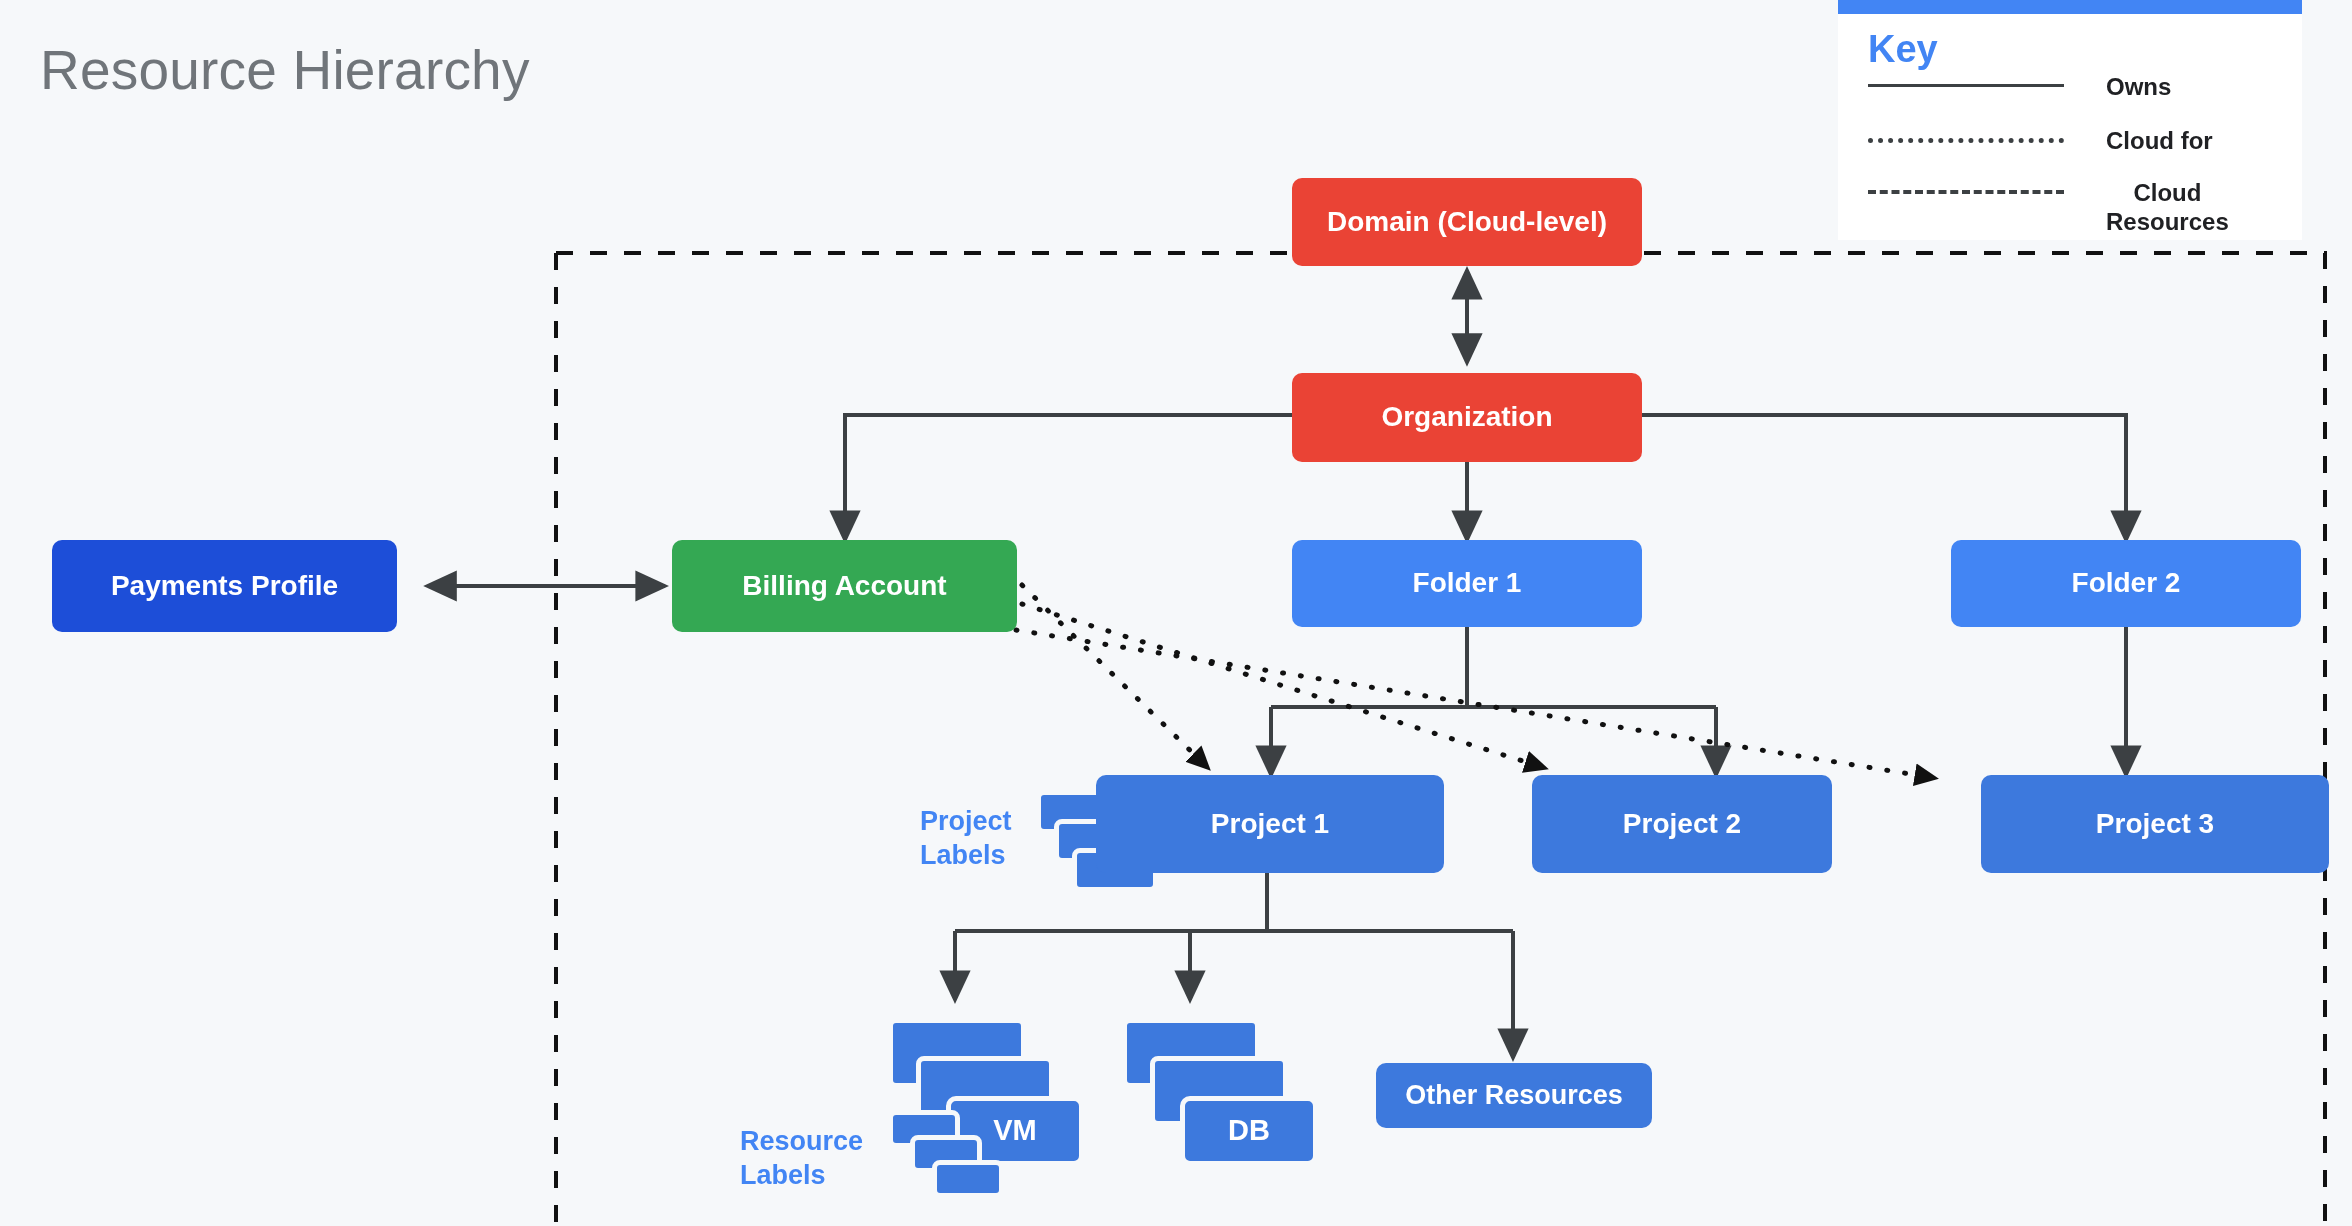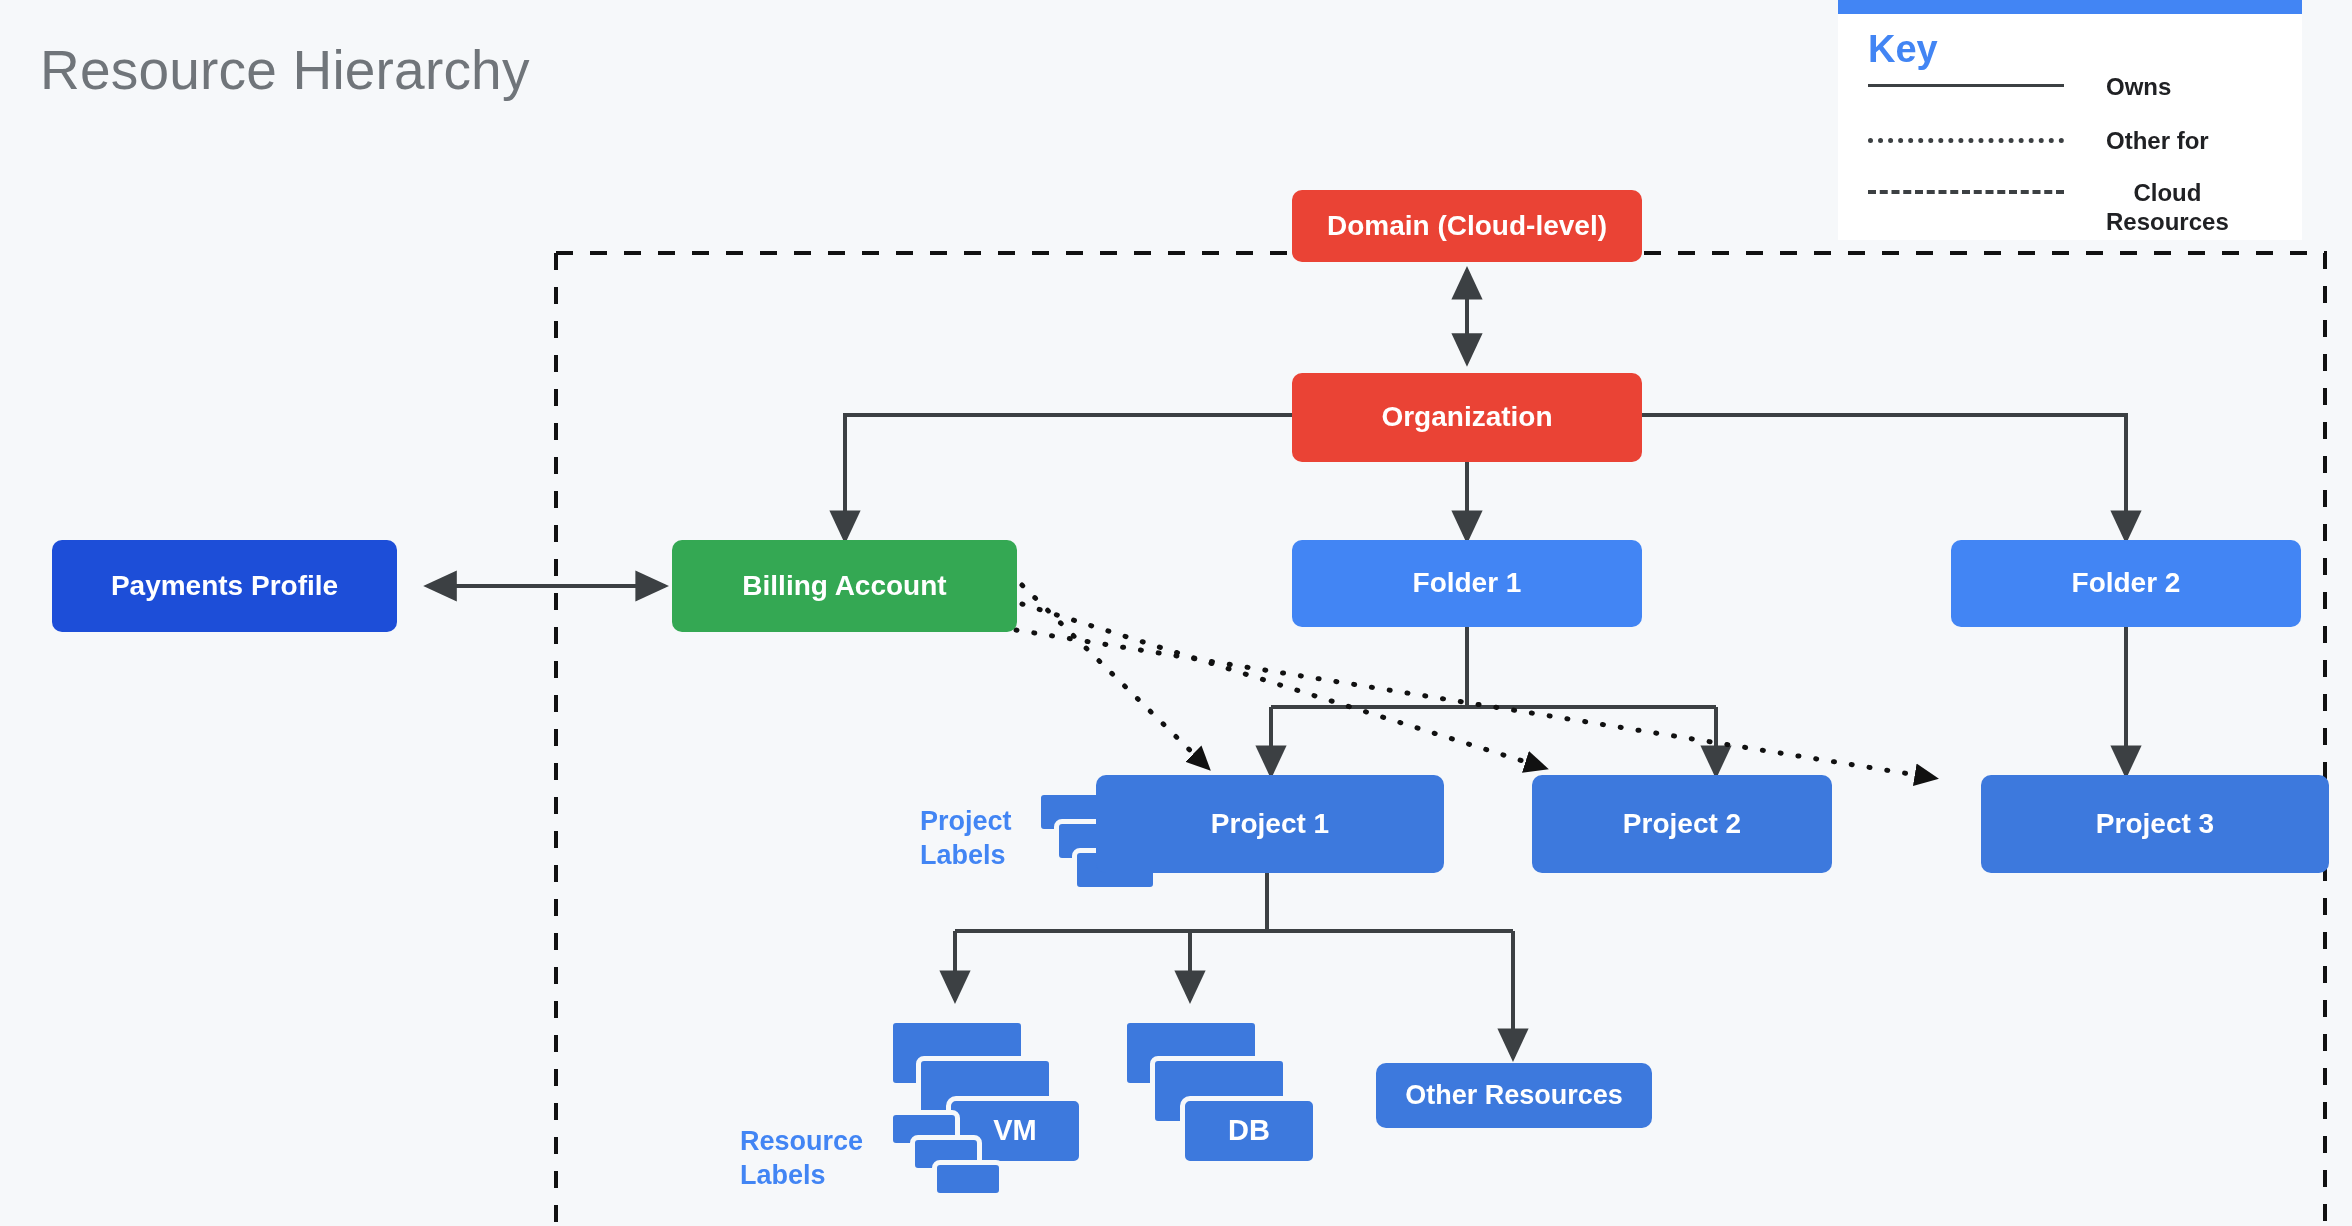--- a/index.html
+++ b/index.html
@@ -208,21 +208,21 @@
 
     <g>
       <path d="M1267,873 L1267,931" fill="none" stroke="#3c4043" stroke-width="4"></path>
       <path d="M955,931 L1513,931" fill="none" stroke="#3c4043" stroke-width="4"></path>
       <line x1="955" y1="931" x2="955" y2="1000" stroke="#3c4043" stroke-width="4" marker-end="url(#arr)"></line>
       <line x1="1190" y1="931" x2="1190" y2="1000" stroke="#3c4043" stroke-width="4" marker-end="url(#arr)"></line>
       <line x1="1513" y1="931" x2="1513" y2="1058" stroke="#3c4043" stroke-width="4" marker-end="url(#arr)"></line>
     </g>
   </svg>
 
-  <div class="node red" style="left:1292px; top:190px; width:350px; height:72px;">Domain (Cloud-level)</div>
+  <div class="node red" style="left:1292px; top:178px; width:350px; height:88px;">Domain (Cloud-level)</div>
 
   <div class="node red" style="left:1292px; top:373px; width:350px; height:89px;">Organization</div>
 
   <div class="node yellow" style="left:52px; top:540px; width:345px; height:92px;">Payments Profile</div>
 
   <div class="node green" style="left:672px; top:540px; width:345px; height:92px;">Billing Account</div>
 
   <div class="node blue" style="left:1292px; top:540px; width:350px; height:87px;">Folder 1</div>
 
   <div class="node blue" style="left:1951px; top:540px; width:350px; height:87px;">Folder 2</div>
@@ -273,21 +273,21 @@
       <span class="key-sample">
           <span class="ln solid"></span>
         </span>
       <span class="key-label">Owns</span>
     </div>
 
     <div class="key-row" style="top:126px;">
       <span class="key-sample">
           <span class="ln dotted"></span>
         </span>
-      <span class="key-label">Other for</span>
+      <span class="key-label">Cloud for</span>
     </div>
 
     <div class="key-row" style="top:178px;">
       <span class="key-sample">
           <span class="ln dashed"></span>
         </span>
       <span class="key-label">Cloud
 Resources</span>
     </div>
   </div>

